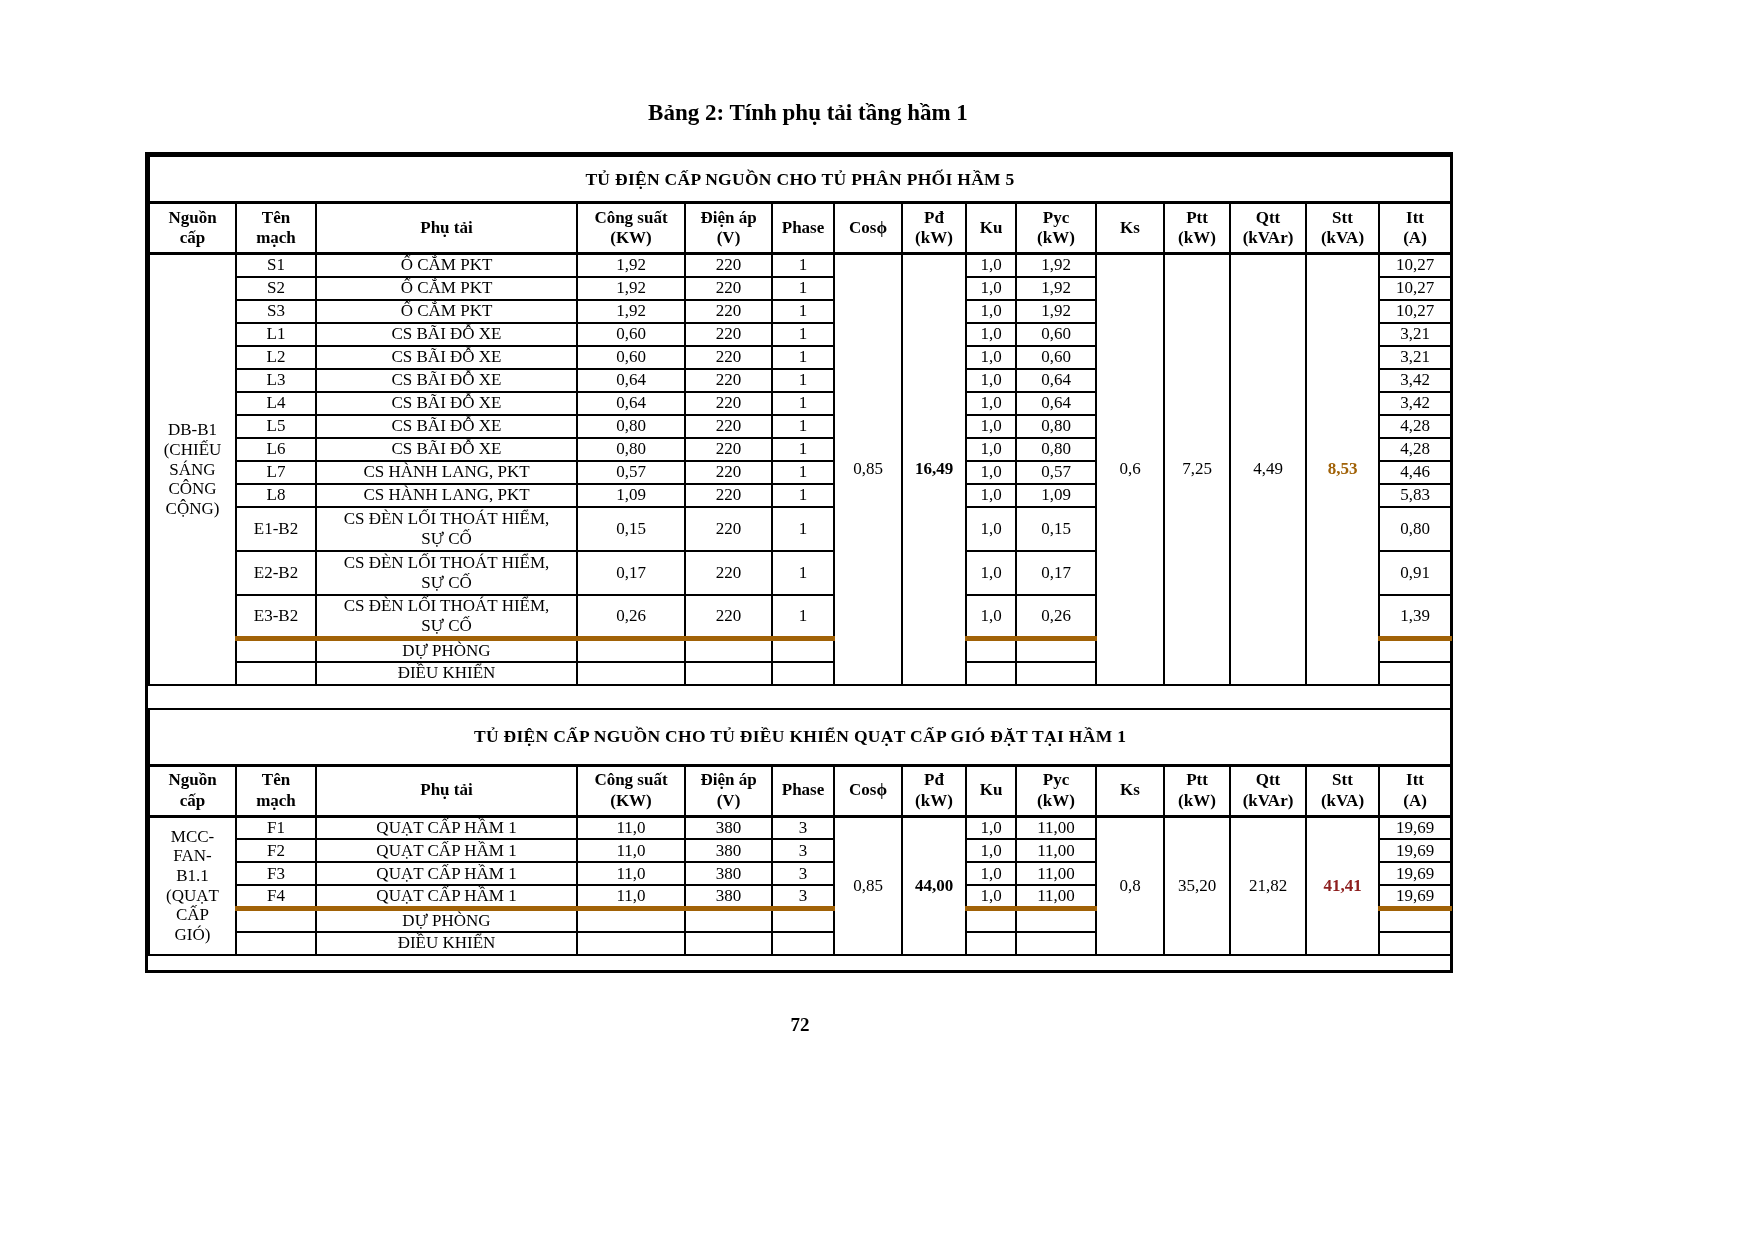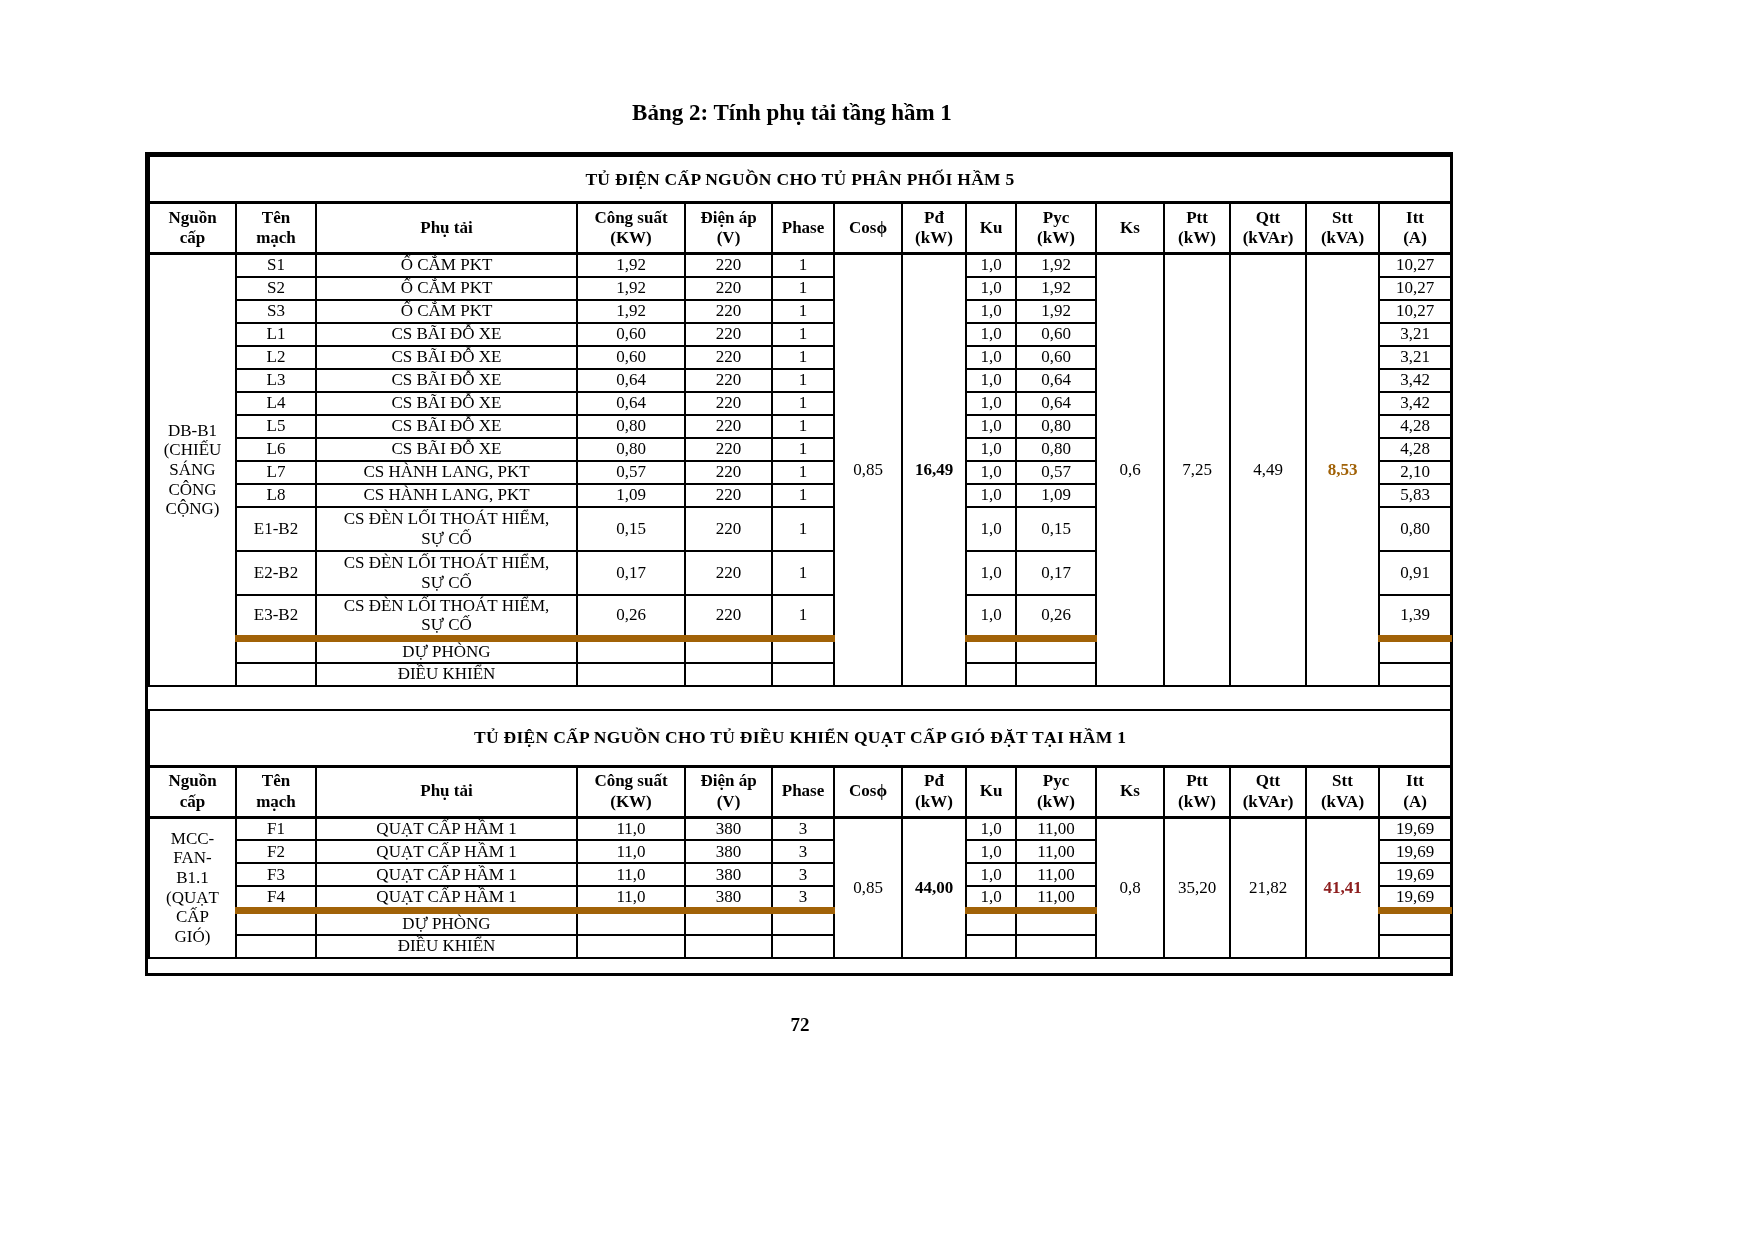--- a/index.html
+++ b/index.html
@@ -1,35 +1,35 @@
 <!DOCTYPE html>
 <html><head>
 <meta charset="utf-8">
 <style>
   html,body{margin:0;padding:0;}
   body{
     width:1754px;height:1240px;background:#ffffff;position:relative;
     font-family:"Liberation Serif","DejaVu Serif",serif;color:#000;
   }
   .doc-title{
-    position:absolute;top:100px;left:141px;width:1302px;
+    position:absolute;top:100px;left:157px;width:1302px;
     text-align:center;font-weight:bold;font-size:23px;
   }
   .frame{
     position:absolute;top:152px;left:145px;width:1302px;
     border:3px solid #000;background:#fff;
   }
   table{border-collapse:collapse;table-layout:fixed;width:1302px;}
   td,th{
     border:2px solid #000;text-align:center;vertical-align:middle;
     font-size:17px;padding:0 2px;overflow:hidden;
   }
   tr{height:23px;}
   tr.tall{height:44px;}
-  tr.sep td{border-top:7px solid #a16207;margin-top:37px;}
+  tr.sep td{border-top:5px solid #a16207;margin-top:37px;}
   th{font-weight:bold;line-height:1.2;border-bottom:3px solid #000;height:48px;}
   td.caption{
     font-weight:bold;font-size:17.5px;height:44px;
     border-bottom:3px solid #000;letter-spacing:.3px;
   }
   table.t2 td.caption{height:54px;}
   td.source-cell,td.load-cell{white-space:pre-line;line-height:1.15;}
   td.summary{font-size:17px;}
   .bold{font-weight:bold;text-align:center;}
   .gap{height:22px;}
@@ -226,21 +226,21 @@
           <td class="">4,28</td>
         </tr>
         <tr class="">
           <td class="">L7</td>
           <td class="load-cell">CS HÀNH LANG, PKT</td>
           <td class="">0,57</td>
           <td class="">220</td>
           <td class="">1</td>
           <td class="">1,0</td>
           <td class="">0,57</td>
-          <td class="">2,10</td>
+          <td class="">4,46</td>
         </tr>
         <tr class="">
           <td class="">L8</td>
           <td class="load-cell">CS HÀNH LANG, PKT</td>
           <td class="">1,09</td>
           <td class="">220</td>
           <td class="">1</td>
           <td class="">1,0</td>
           <td class="">1,09</td>
           <td class="">5,83</td>

